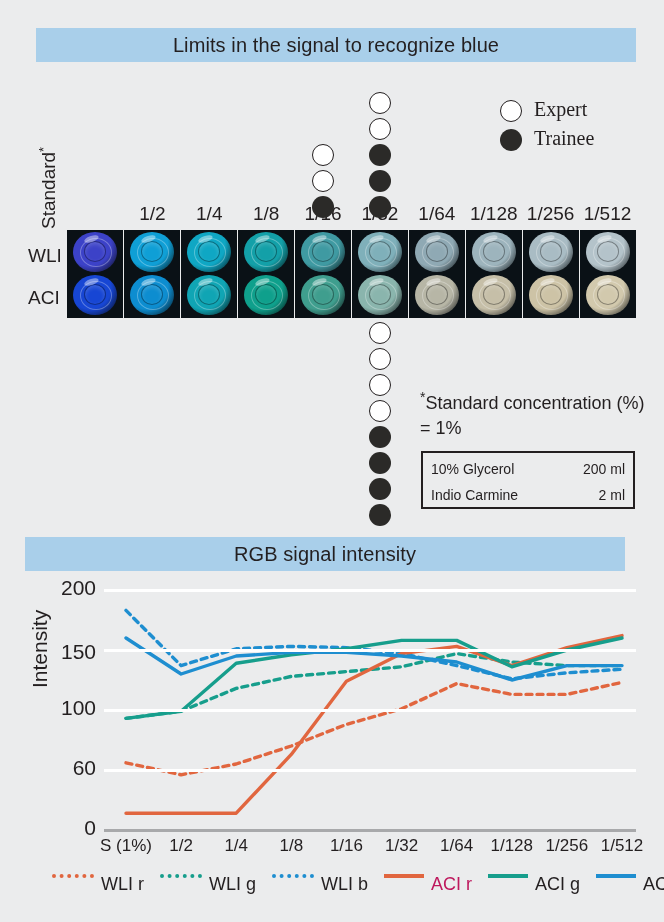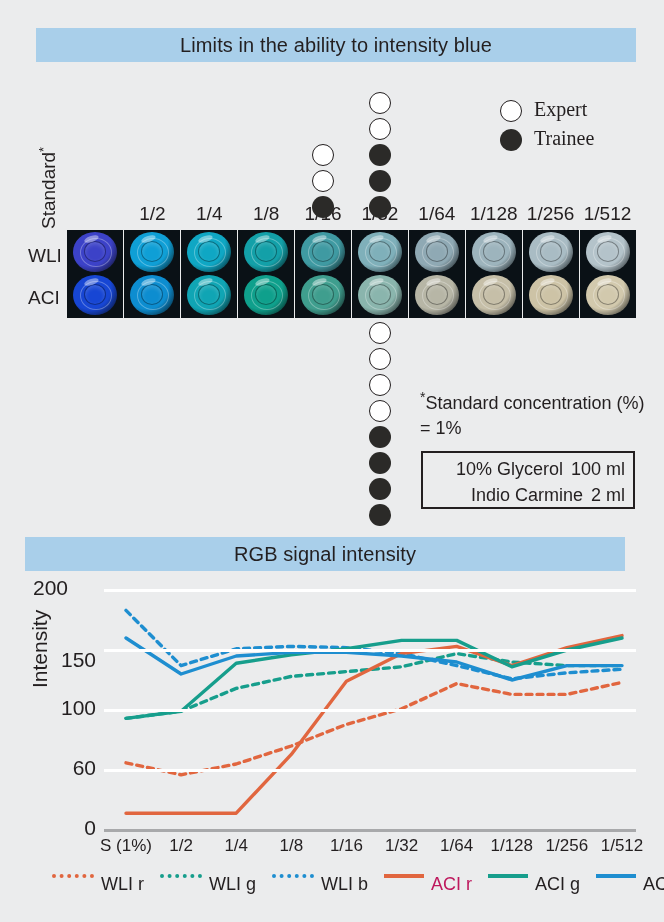--- a/index.html
+++ b/index.html
@@ -104,22 +104,22 @@
   }
   #footnote .star { font-size: 14px; vertical-align: super; }
 
   
   #recipe {
     position: absolute; left: 421px; top: 451px; width: 214px; height: 58px;
     border: 2px solid #231f20; background: #ebeced;
     padding: 3px 8px 0 8px;
   }
   #recipe .line {
-    display: flex; justify-content: flex-end;
-    font-size: 18px; line-height: 26px; white-space: nowrap;
+    display: flex; justify-content: space-between;
+    font-size: 14px; line-height: 26px; white-space: nowrap;
   }
   #recipe .line .amt { padding-left: 8px; }
 
   
   #chart { position: absolute; left: 36px; top: 580px; width: 600px; height: 330px; }
   #plot {
     position: absolute; left: 68px; top: 10px;
     width: 532px; height: 240px;
   }
   .gridline {
@@ -159,21 +159,21 @@
   #chart-legend .swatch.dashed {
     height: 0; border-top: 4px dotted currentColor; width: 42px;
   }
   #chart-legend .swatch.solid { background: currentColor; }
 </style>
 </head>
 <body>
 
 <div id="root">
 
-  <div class="banner" id="banner-top">Limits in the ability to intensity blue</div>
+  <div class="banner" id="banner-top">Limits in the signal to recognize blue</div>
 
   <div id="standard-label">
     <span>Standard</span><sup>*</sup>
   </div>
 
   <div id="column-labels">
       <div class="col-label" style="left: 112.35px; width: 80px;">1/2</div>
       <div class="col-label" style="left: 169.25px; width: 80px;">1/4</div>
       <div class="col-label" style="left: 226.15px; width: 80px;">1/8</div>
       <div class="col-label" style="left: 283.05px; width: 80px;">1/16</div>
@@ -320,38 +320,38 @@
     </div>
   </div>
 
   <div id="footnote">
     <span class="star">*</span><span>Standard concentration (%) = 1%</span>
   </div>
 
   <div id="recipe">
     <div class="line">
       <span>10% Glycerol</span>
-      <span class="amt">100 ml</span>
+      <span class="amt">200 ml</span>
     </div>
     <div class="line">
       <span>Indio Carmine</span>
       <span class="amt">2 ml</span>
     </div>
   </div>
 
   <div class="banner" id="banner-rgb">RGB signal intensity</div>
 
   <div id="chart">
     <div id="ylabel">Intensity</div>
     <div id="yticks">
         <div class="ytick" style="top: 236px; right: 540px;">0</div>
         <div class="ytick" style="top: 176px; right: 540px;">60</div>
         <div class="ytick" style="top: 116px; right: 540px; text-align: right;">100</div>
-        <div class="ytick" style="top: 68px; right: 540px;">150</div>
-        <div class="ytick" style="top: -4px; right: 568px;">200</div>
+        <div class="ytick" style="top: 60px; right: 540px;">150</div>
+        <div class="ytick" style="top: -4px; right: 540px;">200</div>
       </div>
     <div id="plot">
       <div id="gridlines">
           <div class="axis-zero" style="top: 238.5px;"></div>
           <div class="gridline" style="top: 178.5px;"></div>
           <div class="gridline" style="top: 118.5px;"></div>
           <div class="gridline" style="top: 58.5px;"></div>
           <div class="gridline" style="top: -1.5px;"></div>
         </div>
       <svg id="lines" width="532" height="240" viewBox="0 0 532 240">

